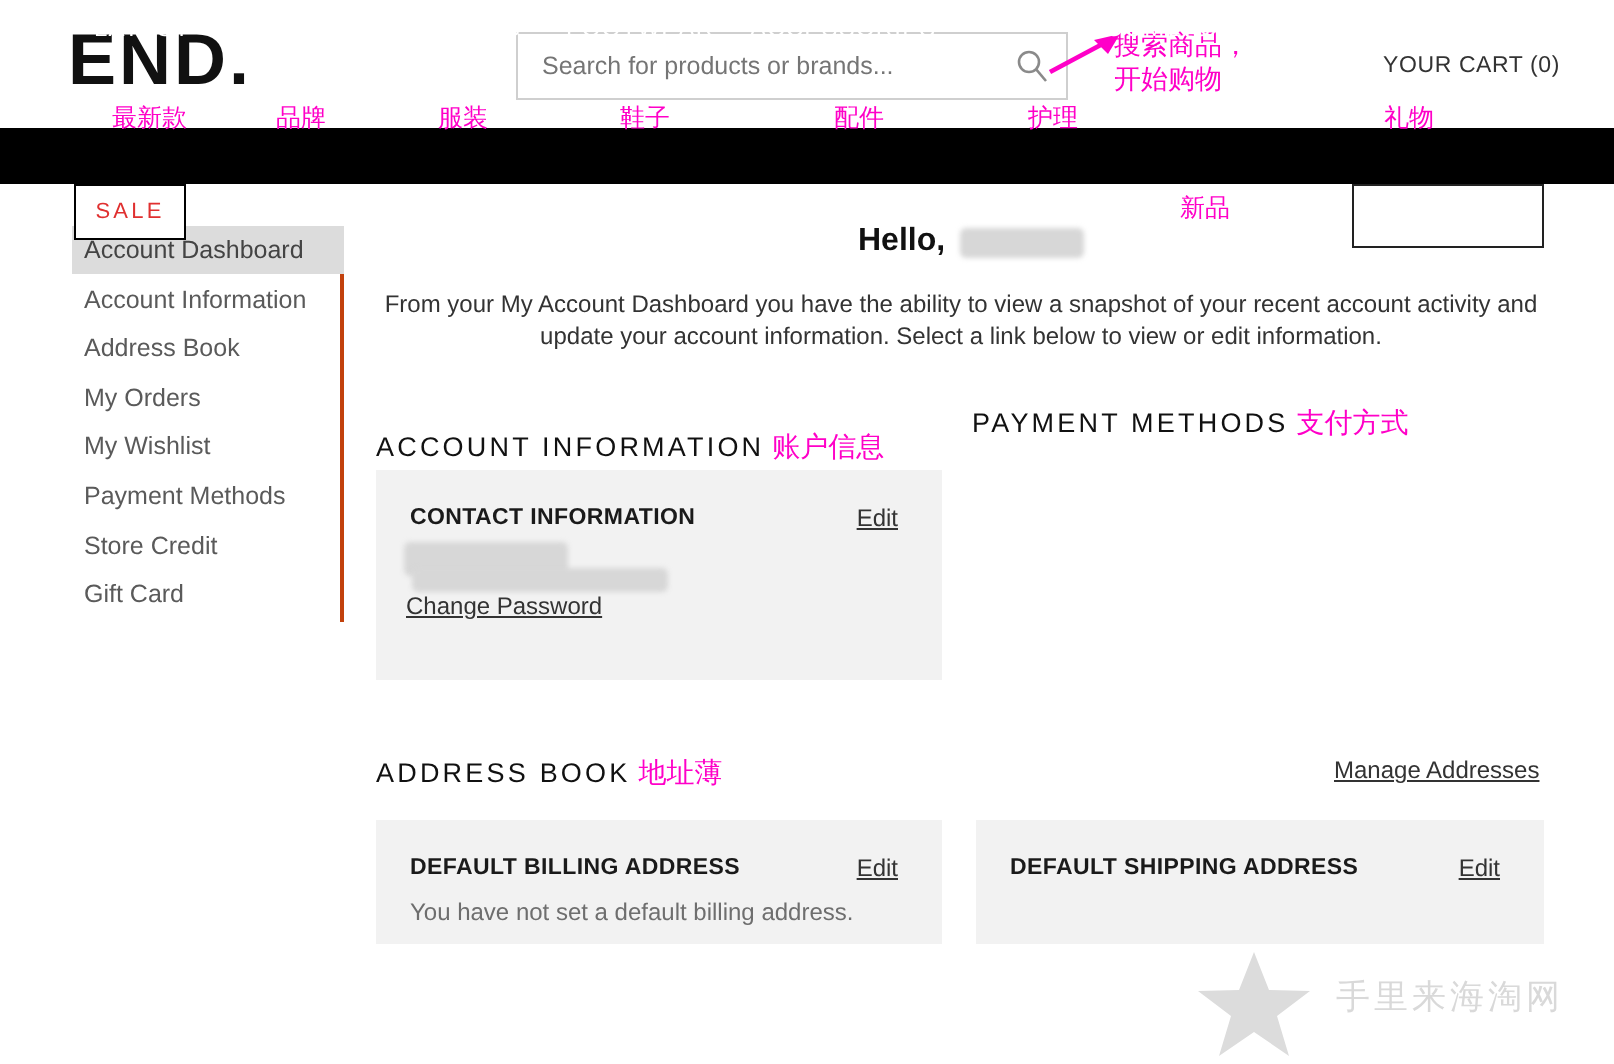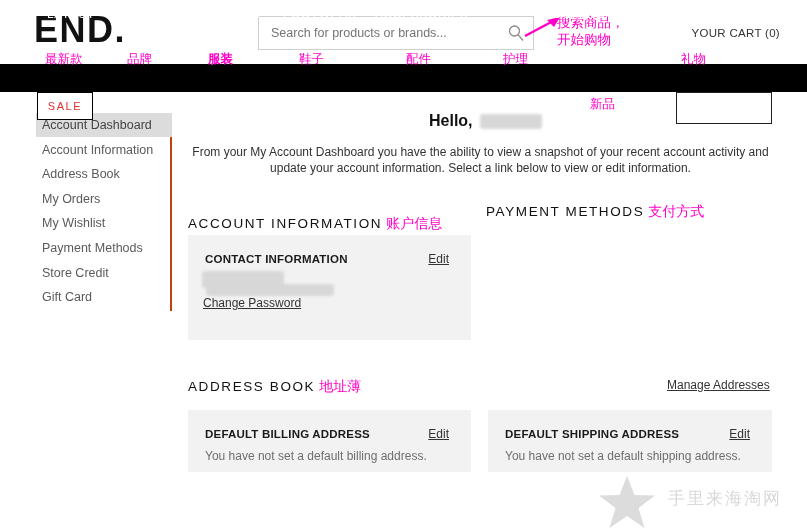--- a/index.html
+++ b/index.html
@@ -70,20 +70,21 @@
     position: absolute;
     left: 524px; top: 16px;
     width: 36px; height: 22px;
   }
   .nav-anno {
     position: absolute;
     top: 51px;
     color: #ff00c8;
     font-size: 12.5px;
     white-space: nowrap;
+    margin-left: 11px;
   }
   .anno-newproduct {
     position: absolute;
     left: 590px; top: 96px;
     color: #ff00c8;
     font-size: 12.5px;
   }
 
   
   .navbar {
@@ -285,21 +286,21 @@
       <div class="nav-item" style="left: 194px;">CLOTHING</div>
       <div class="nav-item" style="left: 283px;">FOOTWEAR</div>
       <div class="nav-item" style="left: 375px;">ACCESSORIES</div>
       <div class="nav-item" style="left: 489px; margin-left: 44px;">GROOMING</div>
       <div class="nav-item" style="left: 584px;">LAUNCHES</div>
       <div class="nav-item" style="left: 676px;">GIFTS</div>
     </div>
   <div id="nav-annos">
       <div class="nav-anno" style="left: 45px;">最新款</div>
       <div class="nav-anno" style="left: 127px;">品牌</div>
-      <div class="nav-anno" style="left: 208px; font-weight: bold;">服装</div>
+      <div class="nav-anno" style="left: 208px;">服装</div>
       <div class="nav-anno" style="left: 299px;">鞋子</div>
       <div class="nav-anno" style="left: 406px;">配件</div>
       <div class="nav-anno" style="left: 503px;">护理</div>
       <div class="anno-newproduct">新品</div>
       <div class="nav-anno" style="left: 681px;">礼物</div>
     </div>
 
   <div class="header-dropbox"></div>
 
   <div class="sale-badge">SALE</div>
@@ -346,21 +347,20 @@
 
   <div class="panel" style="left:188px; top:410px; width:283px; height:62px;">
     <div class="panel-heading">DEFAULT BILLING ADDRESS</div>
     <div class="edit-link" style="right:22px;">Edit</div>
     <div class="panel-body" style="top:39px;">You have not set a default billing address.</div>
   </div>
 
   <div class="panel" style="left:488px; top:410px; width:284px; height:62px;">
     <div class="panel-heading">DEFAULT SHIPPING ADDRESS</div>
     <div class="edit-link" style="right:22px;">Edit</div>
-    <div class="panel-body" style="top:39px;">You have not set a default shipping address.</div>
   </div>
 
   <span class="watermark-star">
     <svg viewBox="0 0 60 58" width="60" height="58">
       <polygon points="30,2 37.5,21 58,21.5 41.5,34 47.5,54 30,42 12.5,54 18.5,34 2,21.5 22.5,21" fill="#dcdcdc"></polygon>
     </svg>
   </span>
   <div class="watermark-text">手里来海淘网</div>
 
 </div>

